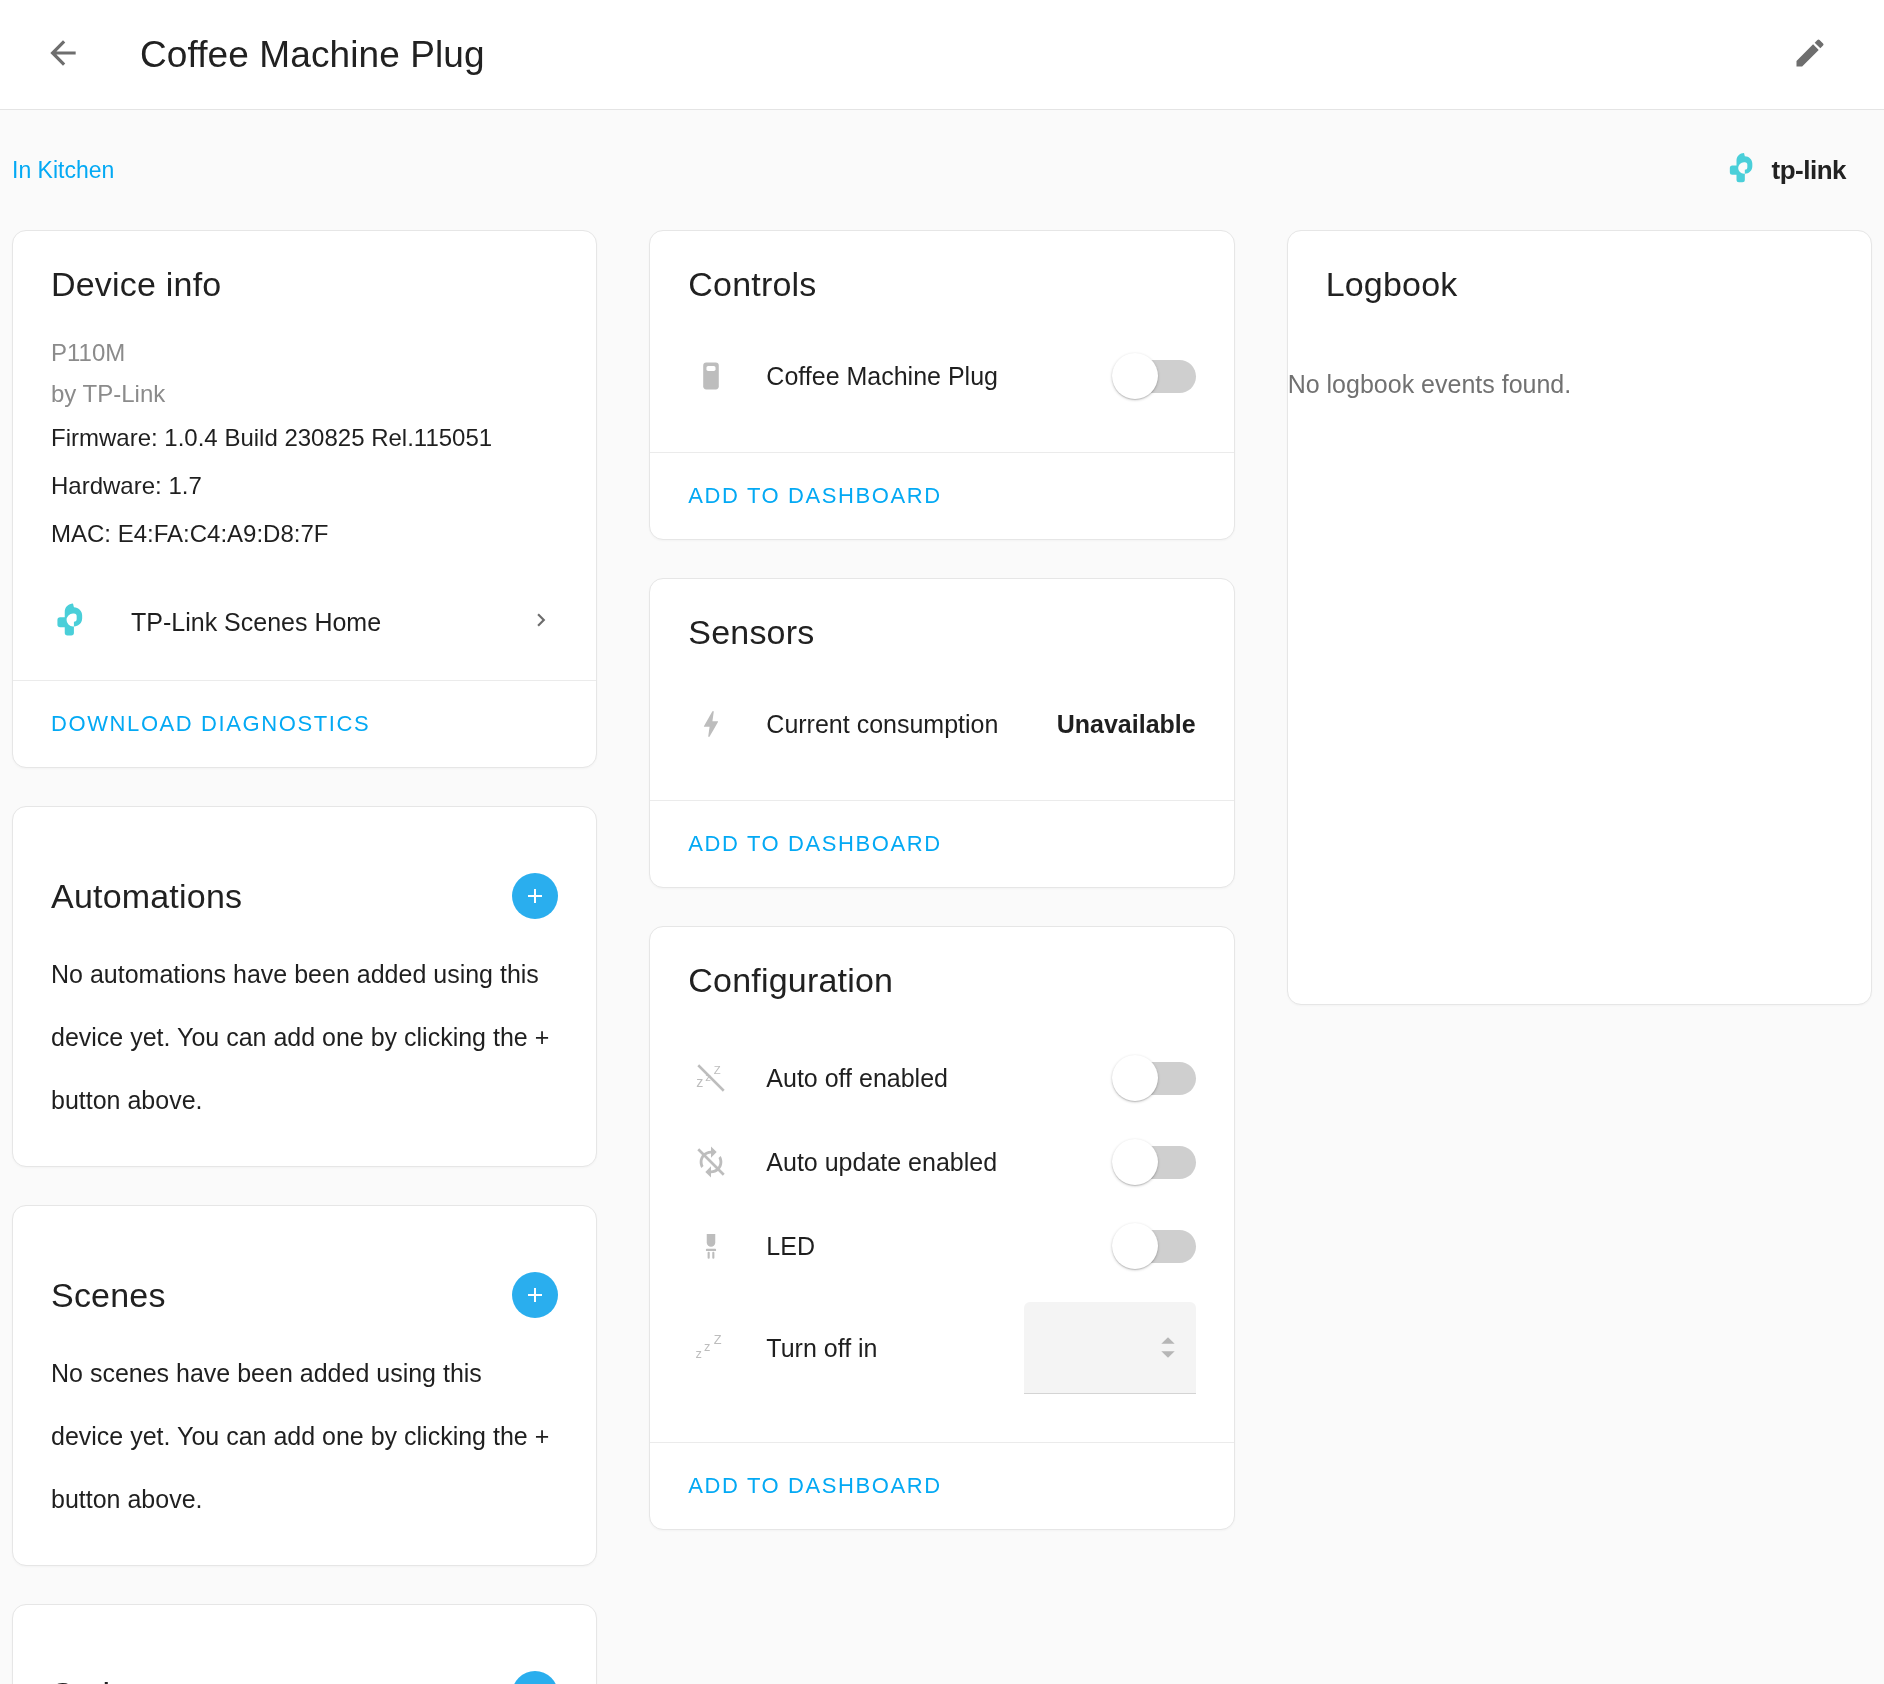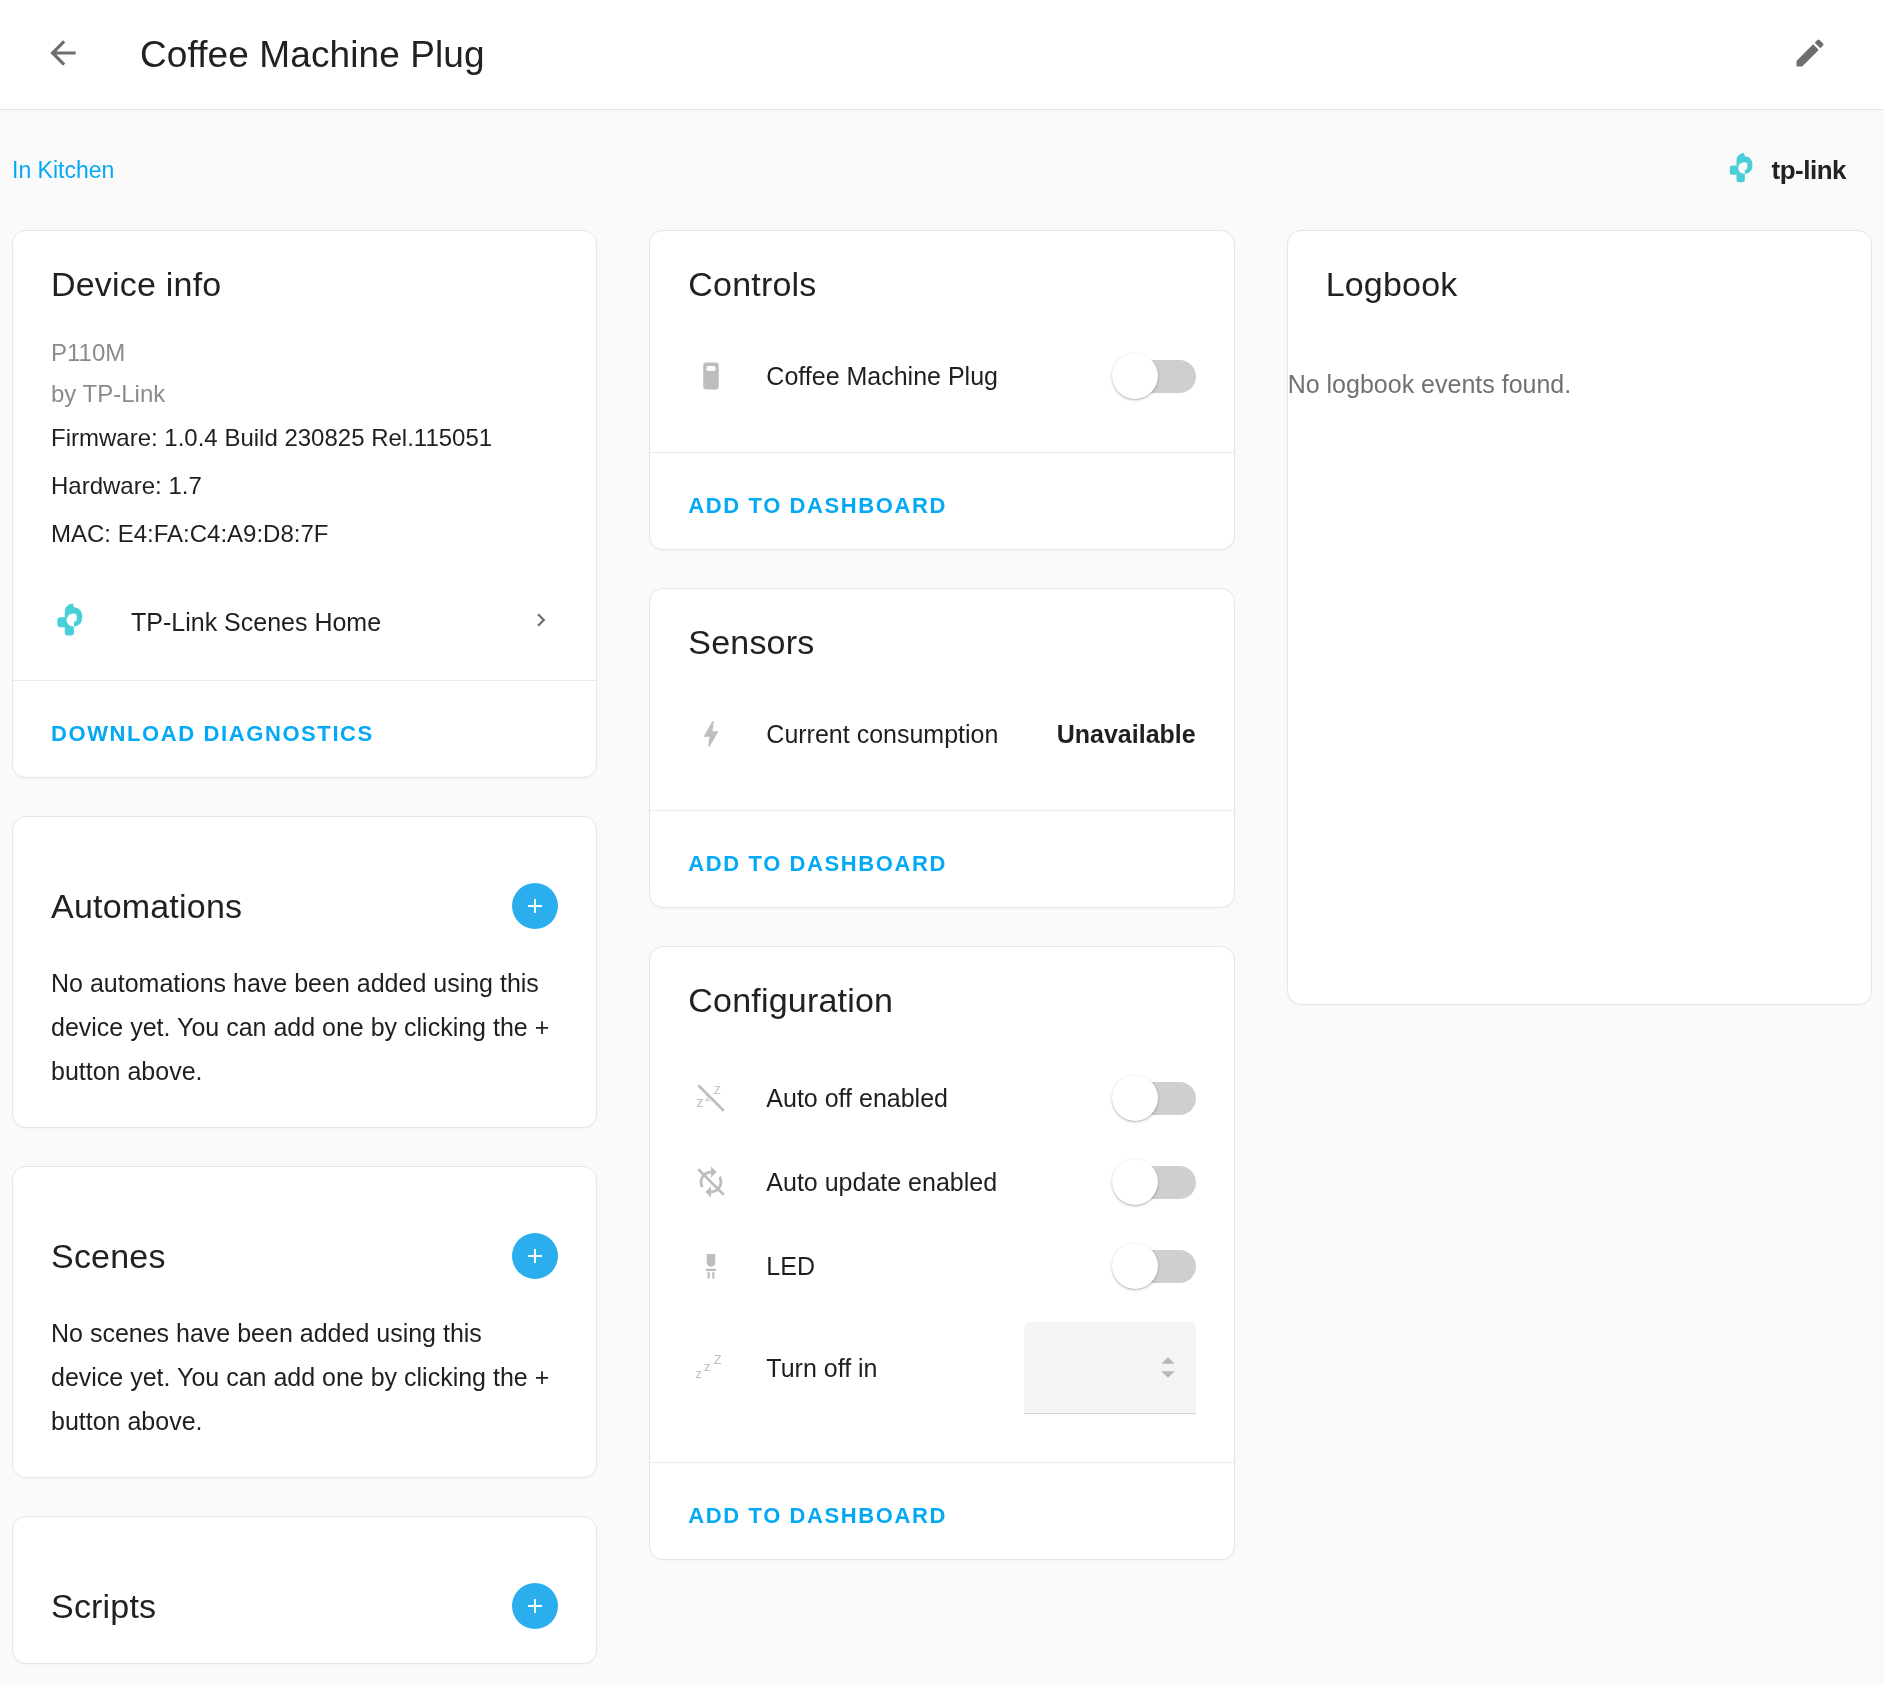--- a/index.html
+++ b/index.html
@@ -121,42 +121,41 @@
   }
   .chevron { color: #6d6d6d; font-size: 30px; line-height: 1; }
 
   .card-action {
     border-top: 1px solid #ebebeb;
     padding: 30px 38px;
   }
   .action-link {
     color: #03a9f4;
     font-size: 22px;
-    font-weight: 700;
+    font-weight: 400;
     letter-spacing: 1.6px;
     cursor: pointer;
     text-transform: uppercase;
     display: inline-block;
-    margin-top: 10px;
   }
 
   .fab-add {
     width: 46px; height: 46px;
     border-radius: 50%;
     background: #2aaeee;
     display: flex; align-items: center; justify-content: center;
     cursor: pointer;
     flex: 0 0 auto;
   }
   .fab-add svg { display: block; }
 
   .empty-text {
-    margin-top: 32px;
+    margin-top: 24px;
     font-size: 25px;
-    line-height: 44px;
+    line-height: 63px;
     color: #1f1f1f;
   }
 
   
   .entity-row {
     display: flex;
     align-items: center;
     min-height: 84px;
     padding: 8px 0;
   }

